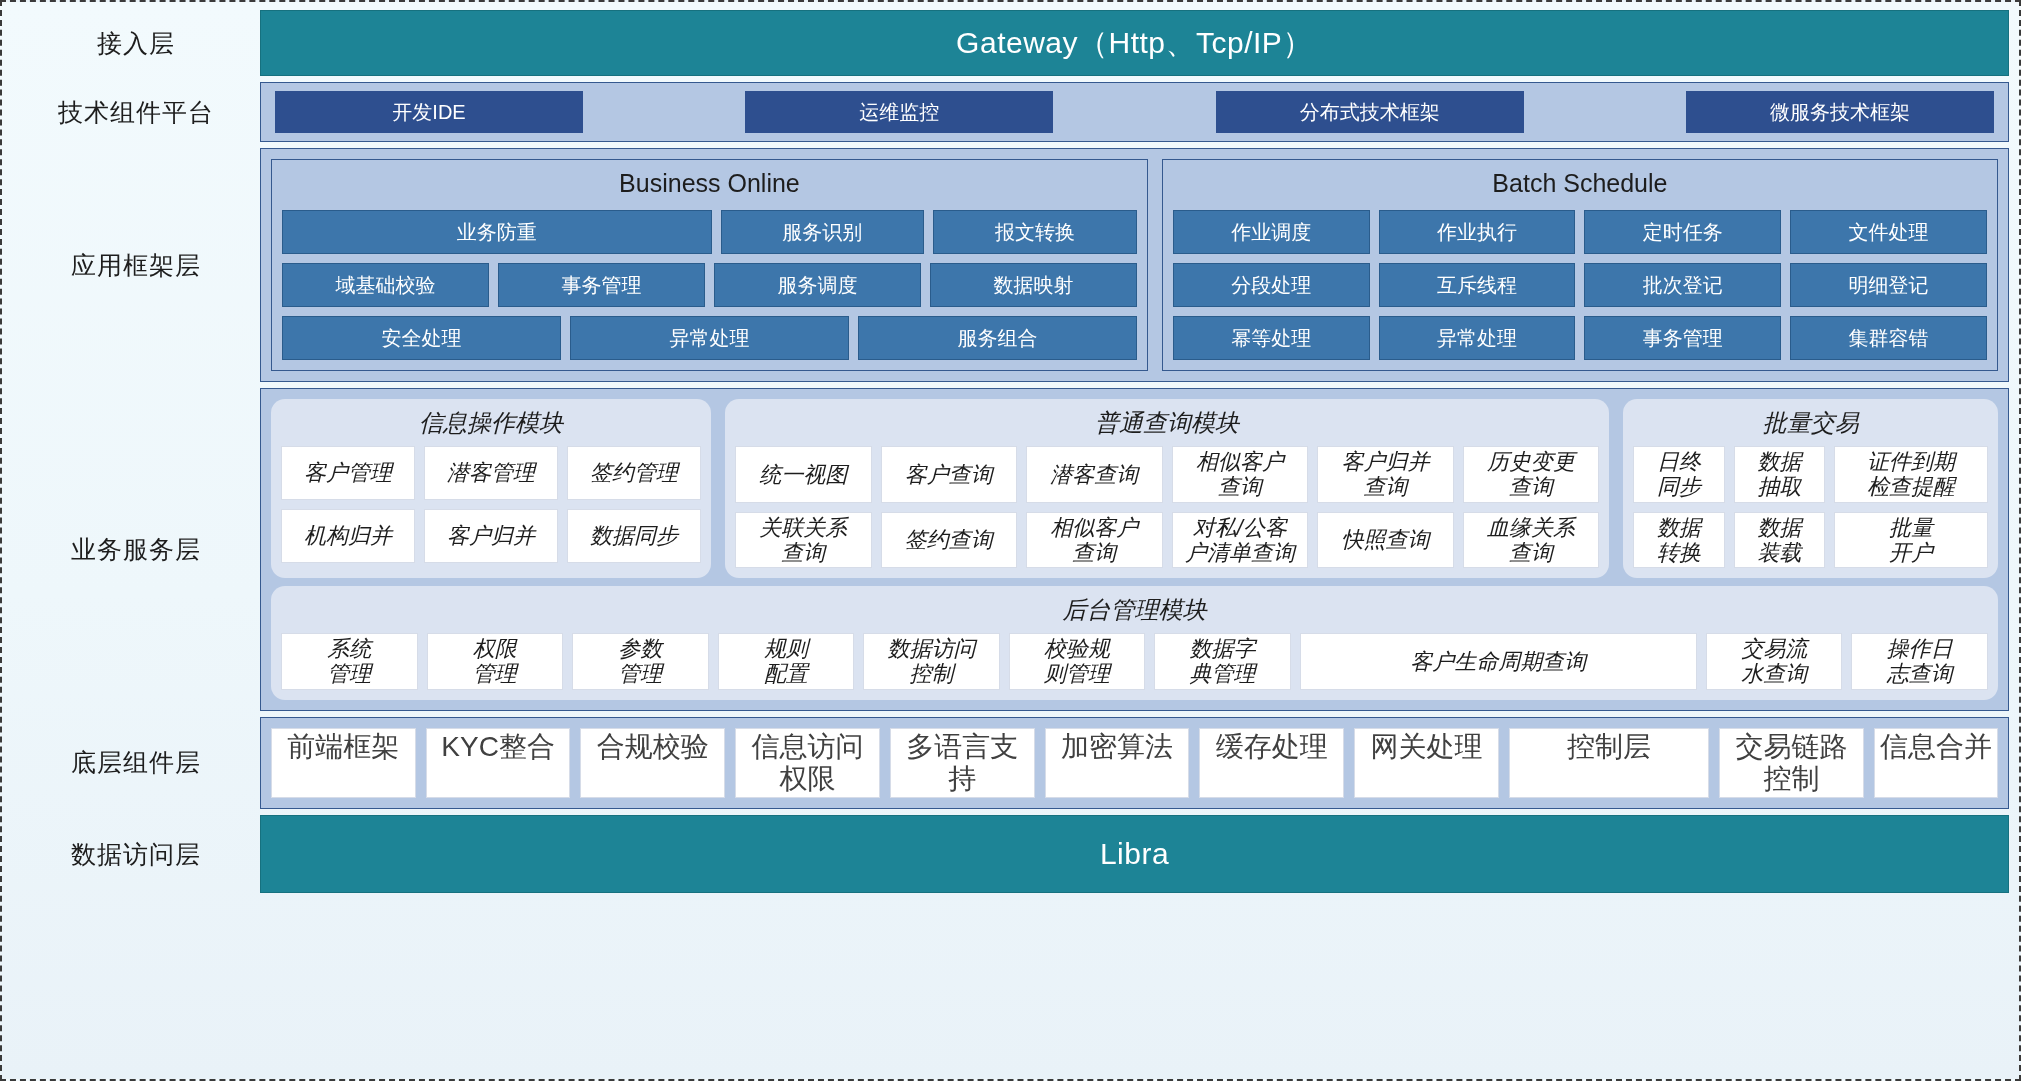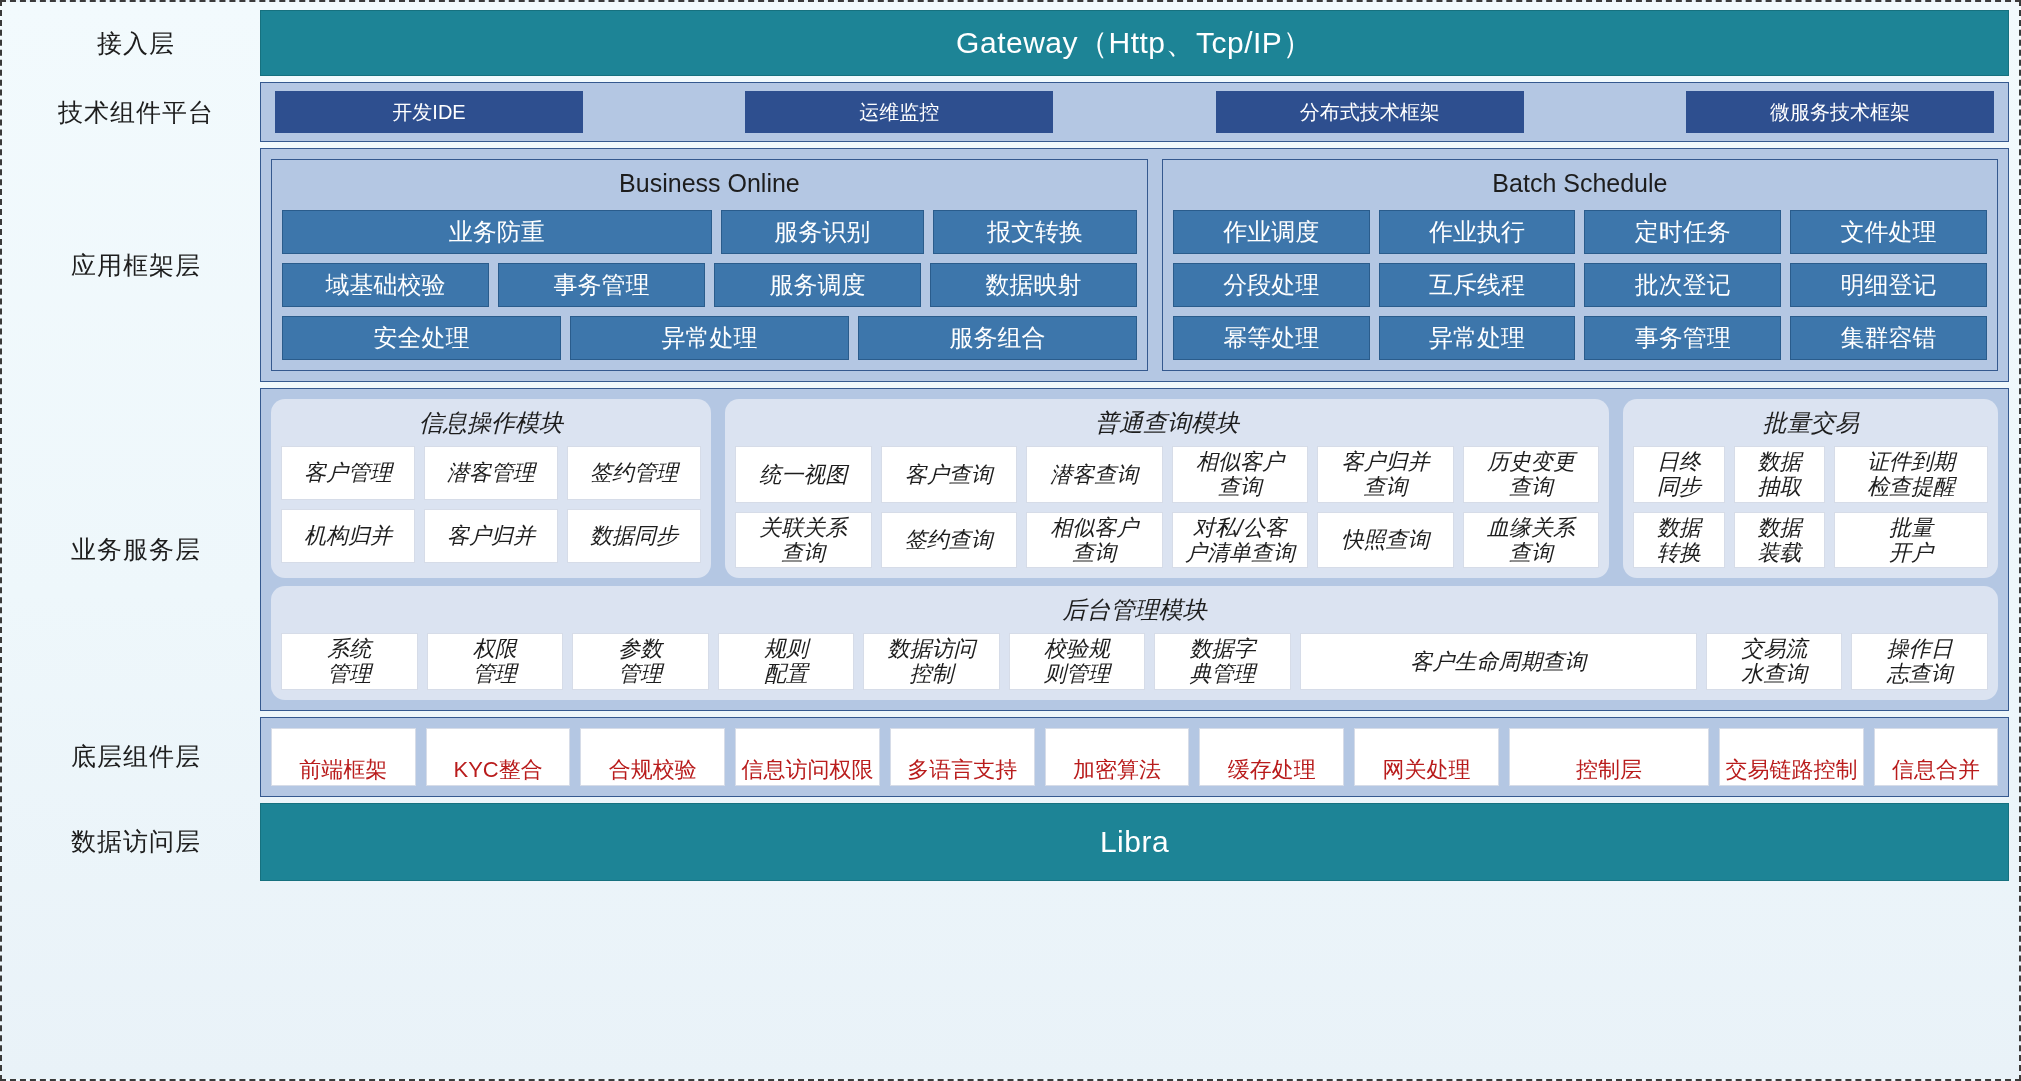--- a/index.html
+++ b/index.html
@@ -72,21 +72,21 @@
   .af-title {
     text-align: center; font-size: 25px; color: #1d1d1d;
     padding: 3px 0 12px 0;
   }
   .af-grid { display: flex; flex-direction: column; gap: 9px; }
   .af-line { display: flex; gap: 9px; }
   .af-cell {
     background: #3d76ab;
     border: 1px solid #2a5c8c;
     color: #ffffff;
-    font-size: 24px;
+    font-size: 20px;
     height: 44px;
     display: flex; align-items: center; justify-content: center;
     flex: 1 1 0;
     white-space: nowrap;
   }
   .af-cell.w2 { flex: 2.12 1 0; }
 
   
   .bs-outer { flex-direction: column; gap: 8px; font-style: italic; }
   .bs-top { display: flex; gap: 14px; }
@@ -114,25 +114,25 @@
     flex: 1 1 0;
     padding: 2px 4px;
   }
   .bs-cell span { display: block; }
 
   
   .bc-line { display: flex; gap: 10px; width: 100%; }
   .bc-cell {
     background: #ffffff;
     border: 1px solid #d6dce8;
-    color: #b91c1c;
-    font-size: 22px;
+    color: #404040;
+    font-size: 28px;
     min-height: 58px;
     line-height: 1.15;
-    display: flex; align-items: flex-end; justify-content: center;
+    display: flex; align-items: flex-start; justify-content: center;
     text-align: center;
     flex: 1 1 0;
     padding: 2px 4px;
   }
   .f07 { flex: 0.72 1 0 !important; }
   .f08 { flex: 0.85 1 0 !important; }
   .f12 { flex: 1.2 1 0 !important; }
   .f15 { flex: 1.5 1 0 !important; }
   .f25 { flex: 2.6 1 0 !important; }
 </style>

